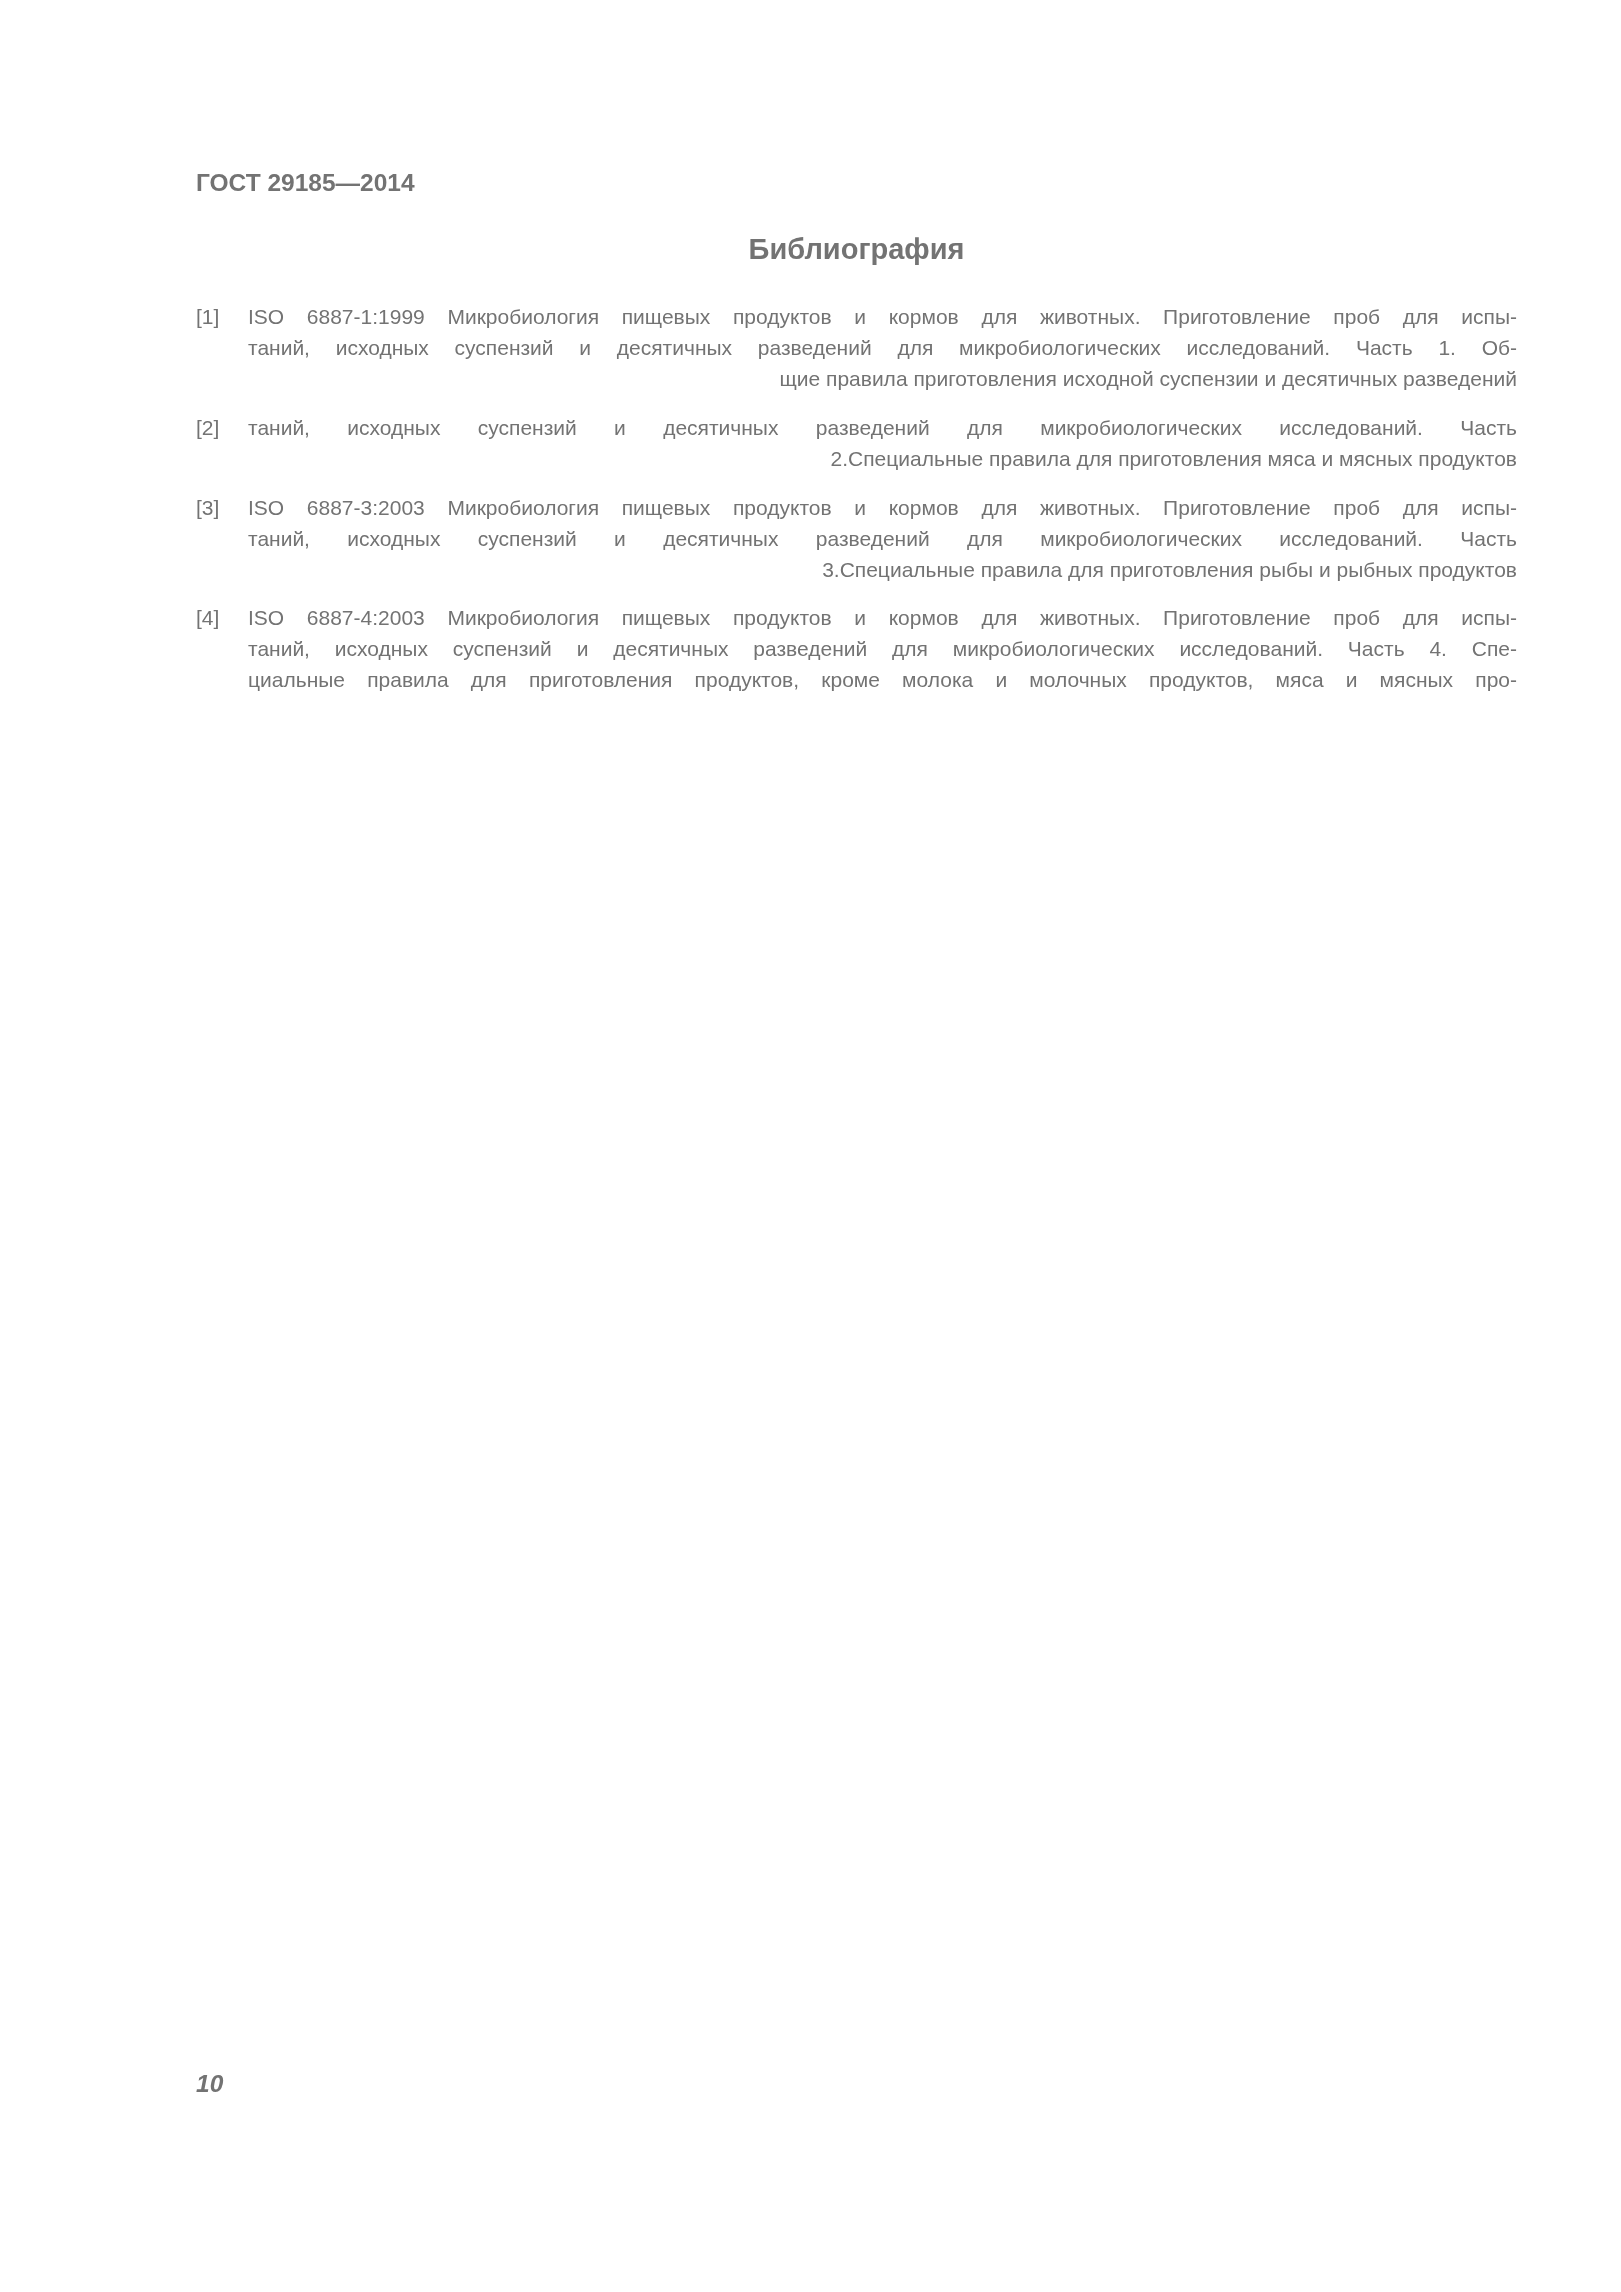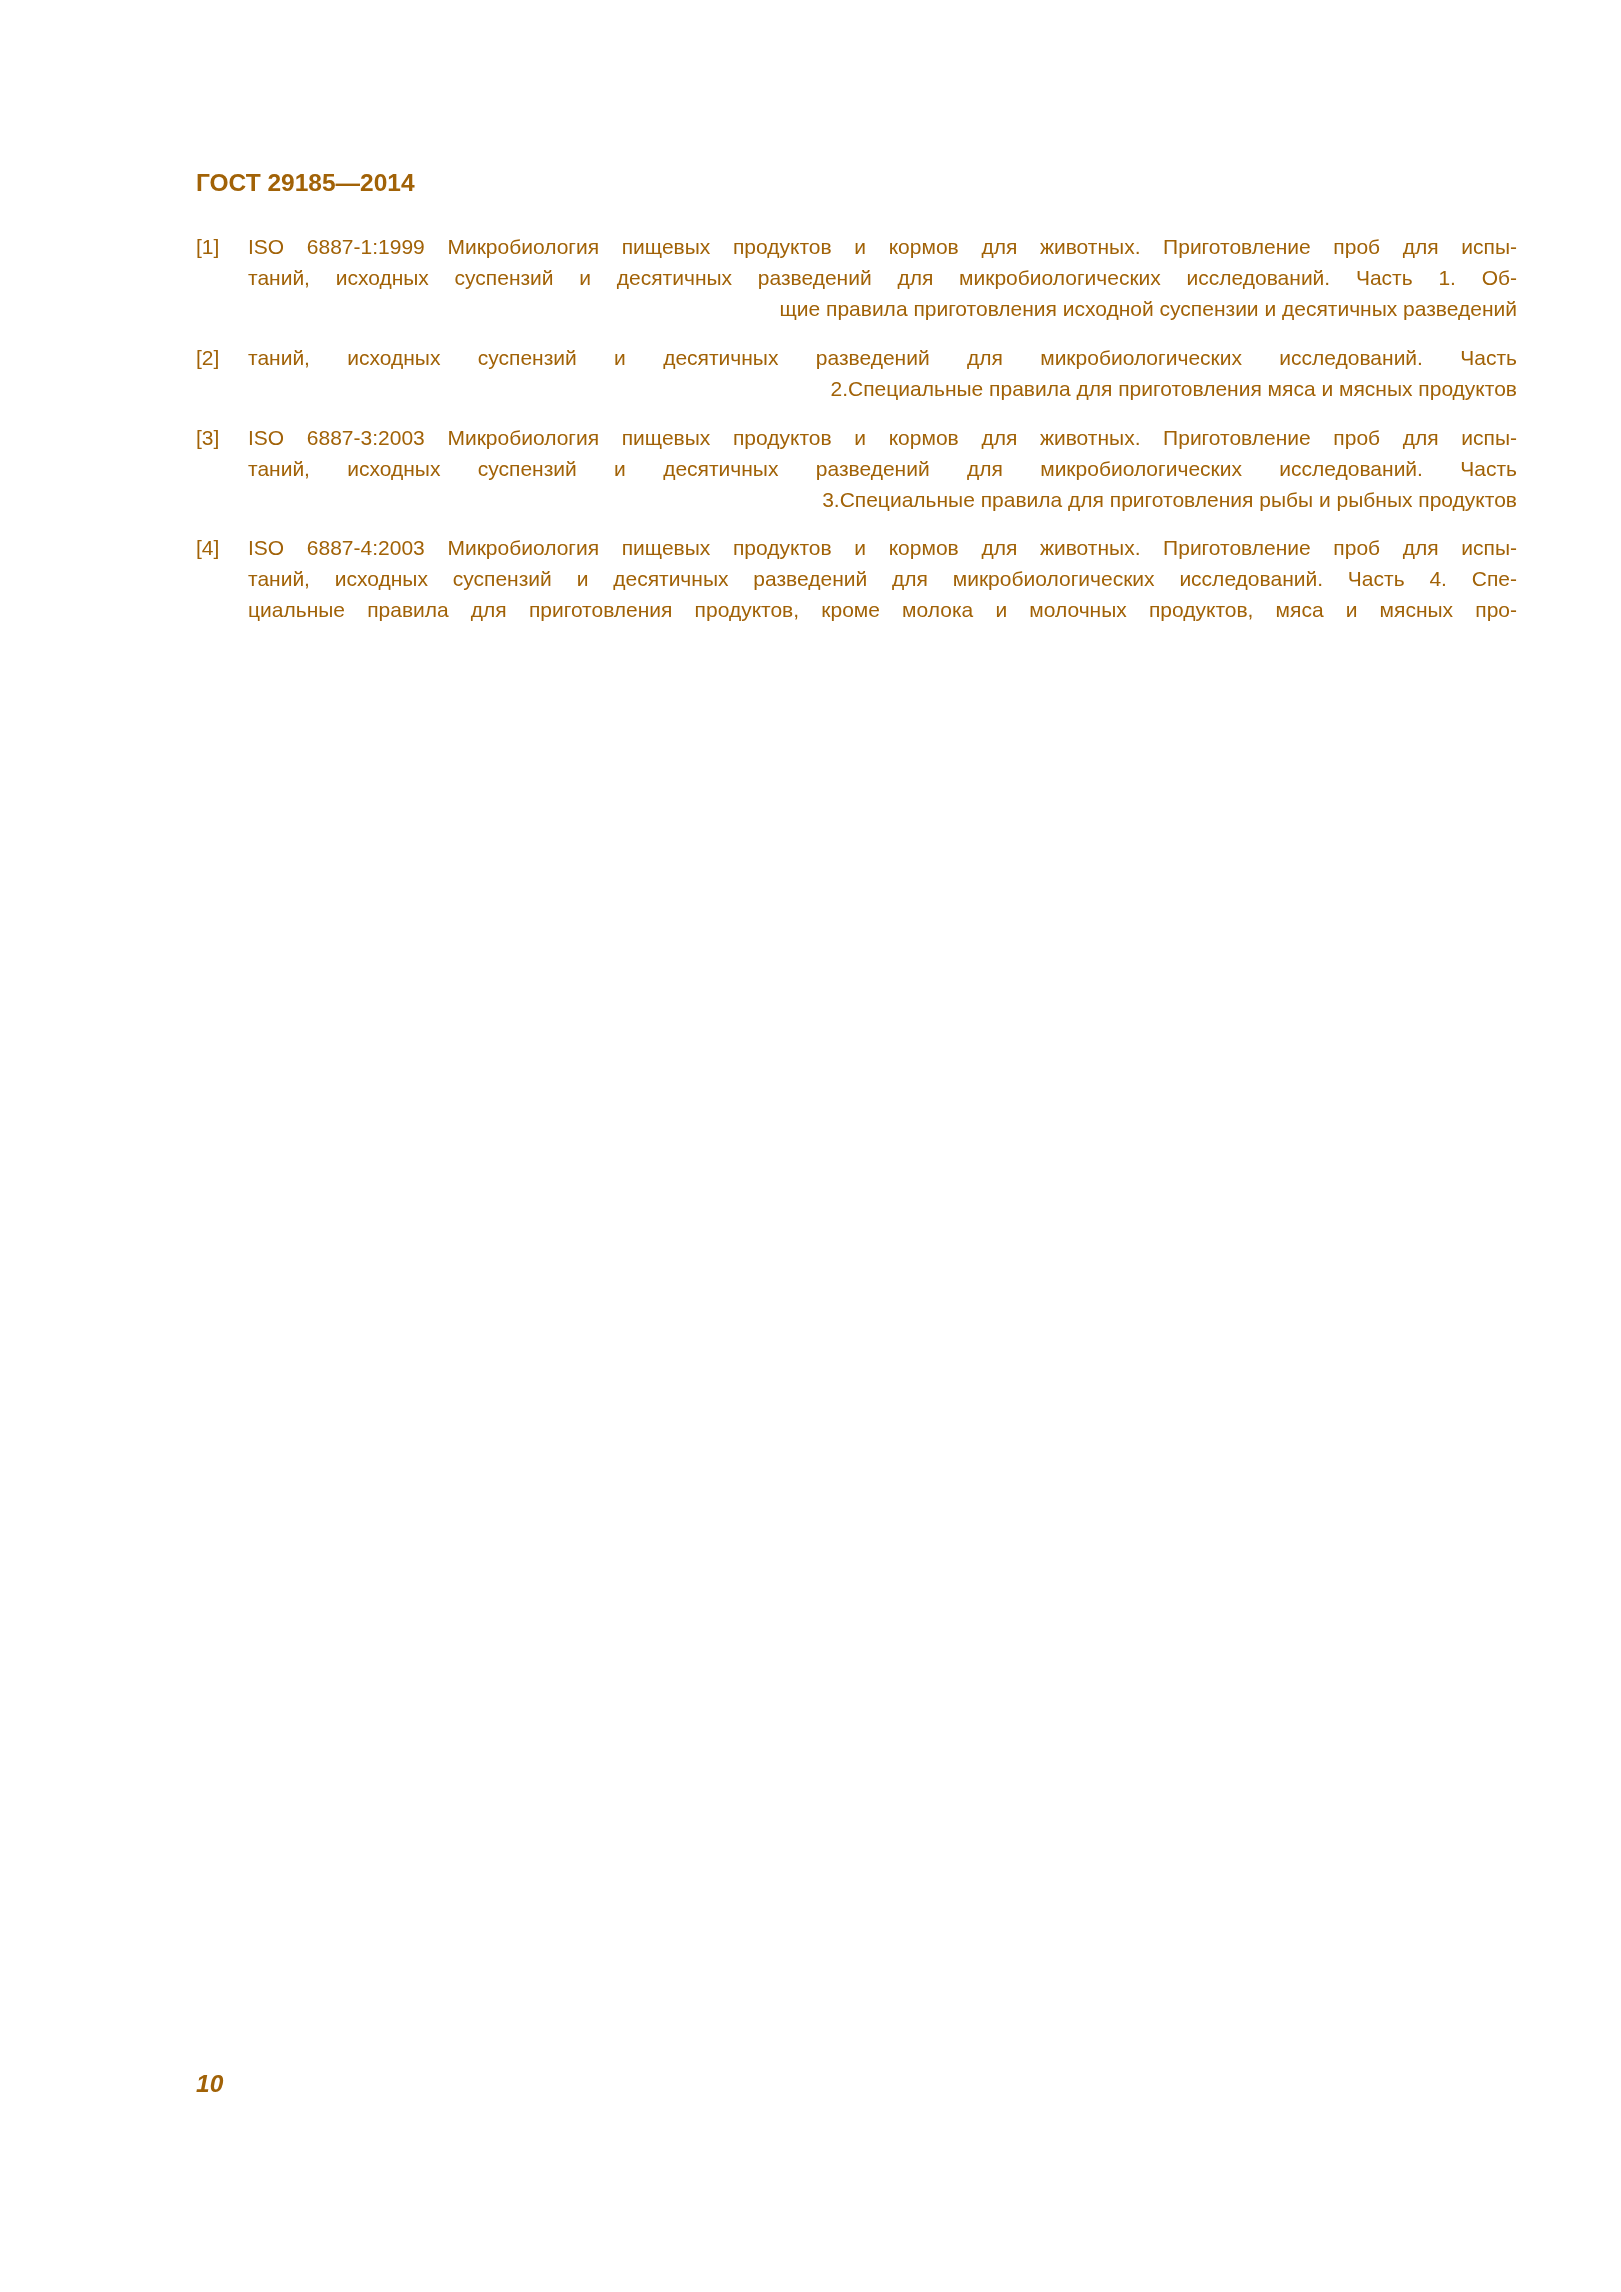--- a/index.html
+++ b/index.html
@@ -5,21 +5,21 @@
   html, body {
     margin: 0;
     padding: 0;
     background: #ffffff;
   }
   .page {
     position: relative;
     width: 1621px;
     height: 2293px;
     background: #ffffff;
-    color: #a16207;
+    color: #737373;
     font-family: "Liberation Sans", "DejaVu Sans", sans-serif;
     overflow: hidden;
   }
   .content {
     position: absolute;
     left: 196px;
     right: 104px;
     top: 169px;
   }
   .doc-header {
@@ -70,20 +70,21 @@
     line-height: 27.4px;
     font-style: italic;
   }
 </style>
 </head>
 <body>
 
 <div class="page">
   <div class="content">
     <div class="doc-header">ГОСТ 29185—2014</div>
+    <h1 class="doc-title">Библиография</h1>
     <div class="bibliography" id="bib-list">
         <div class="bib-entry">
           <div class="bib-label">[1]</div>
           <div class="bib-text">
             <div class="bib-line just">ISO 6887-1:1999 Микробиология пищевых продуктов и кормов для животных. Приготовление проб для испы-</div>
             <div class="bib-line just">таний, исходных суспензий и десятичных разведений для микробиологических исследований. Часть 1. Об-</div>
             <div class="bib-line">щие правила приготовления исходной суспензии и десятичных разведений</div>
           </div>
         </div>
         <div class="bib-entry">

